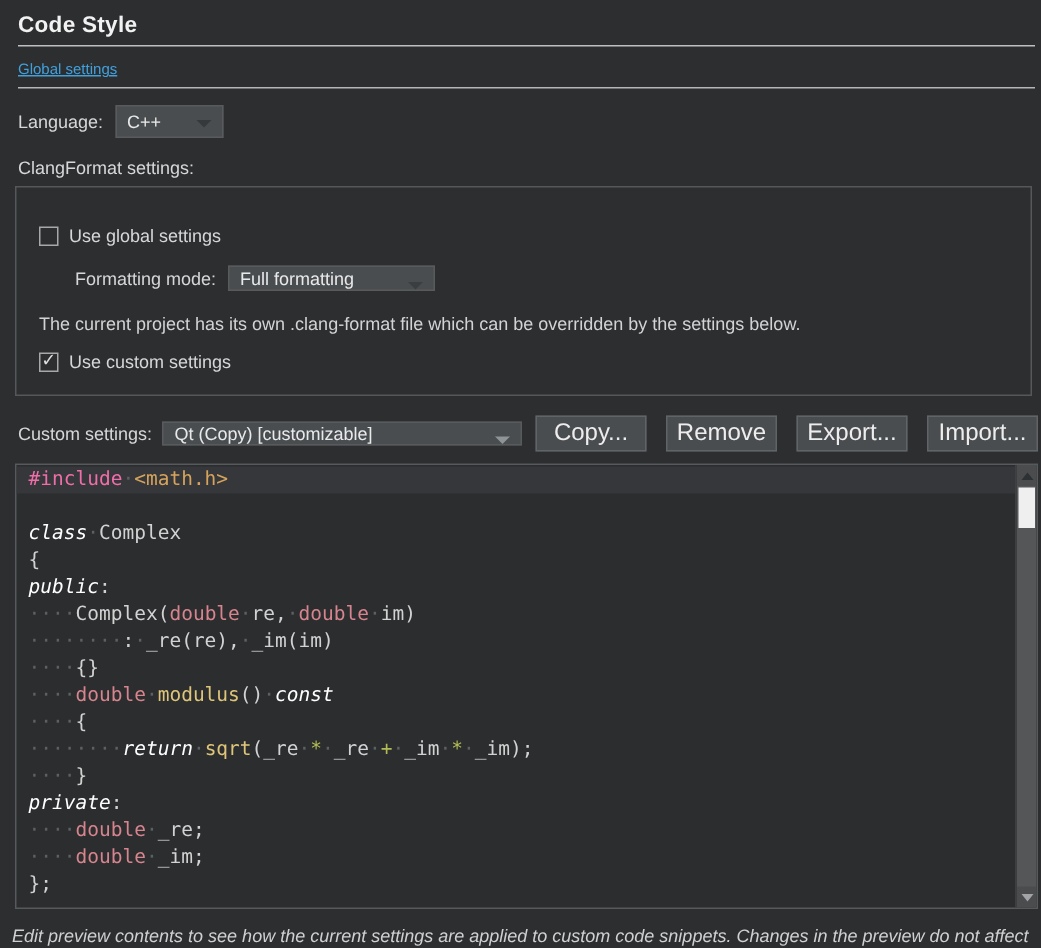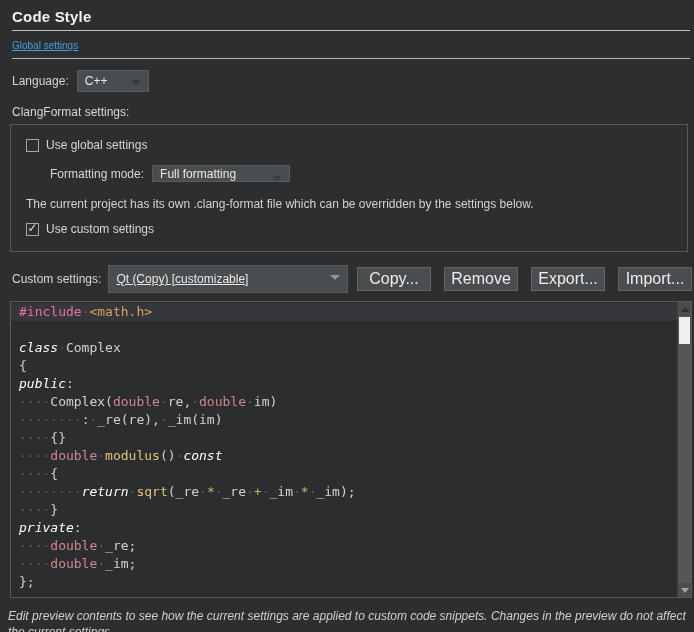--- a/index.html
+++ b/index.html
@@ -39,29 +39,29 @@
     position:absolute; right:7px; top:9px;
     width:0; height:0;
     border-left:5px solid transparent;
     border-right:5px solid transparent;
     border-top:5px solid #8f9496;
   }
   .combo-sm { width:72px; }
   .combo-sm .arrow { border-top-color:#35393b; }
   .combo-md { width:138px; height:17px; }
   .combo-md .arrow { border-top-color:#3a3e40; top:10px; }
-  .combo-lg { width:240px; height:28px;text-decoration:underline; }
+  .combo-lg { width:240px; height:16px; }
 
   .clang-label { margin:13px 10px 0 12px; }
 
   
   .groupbox {
     margin:5px 6px 0 10px;
     border:1px solid #55585a;
-    padding:13px 14px 15px 15px;
+    padding:25px 14px 15px 15px;
   }
   .check-row { display:flex; align-items:center; cursor:pointer; }
   .checkbox {
     width:13px; height:13px;
     border:1px solid #a6a8a9;
     background:transparent;
     display:inline-flex; align-items:center; justify-content:center;
     margin-right:7px; flex:0 0 auto;
   }
   .checkbox .mark { color:#dcdedf; font-size:12px; line-height:11px; margin-top:-1px; }

